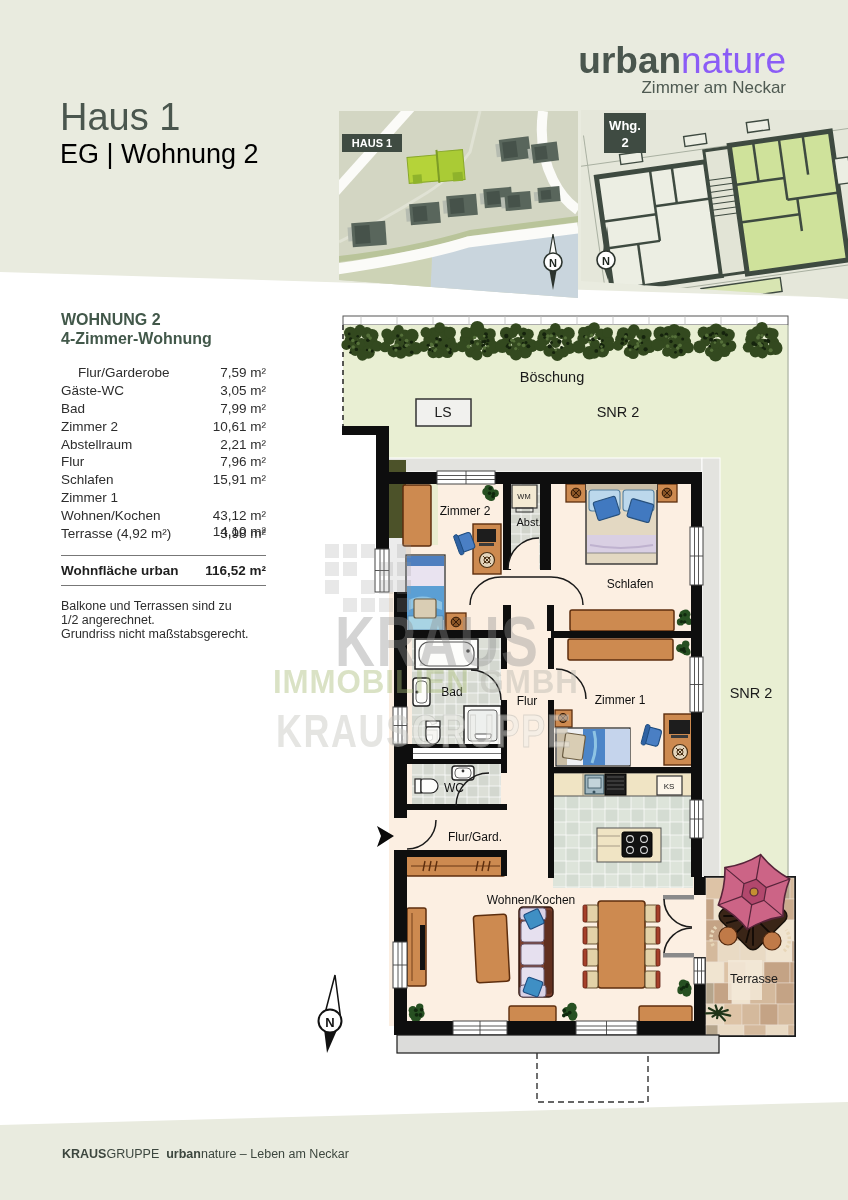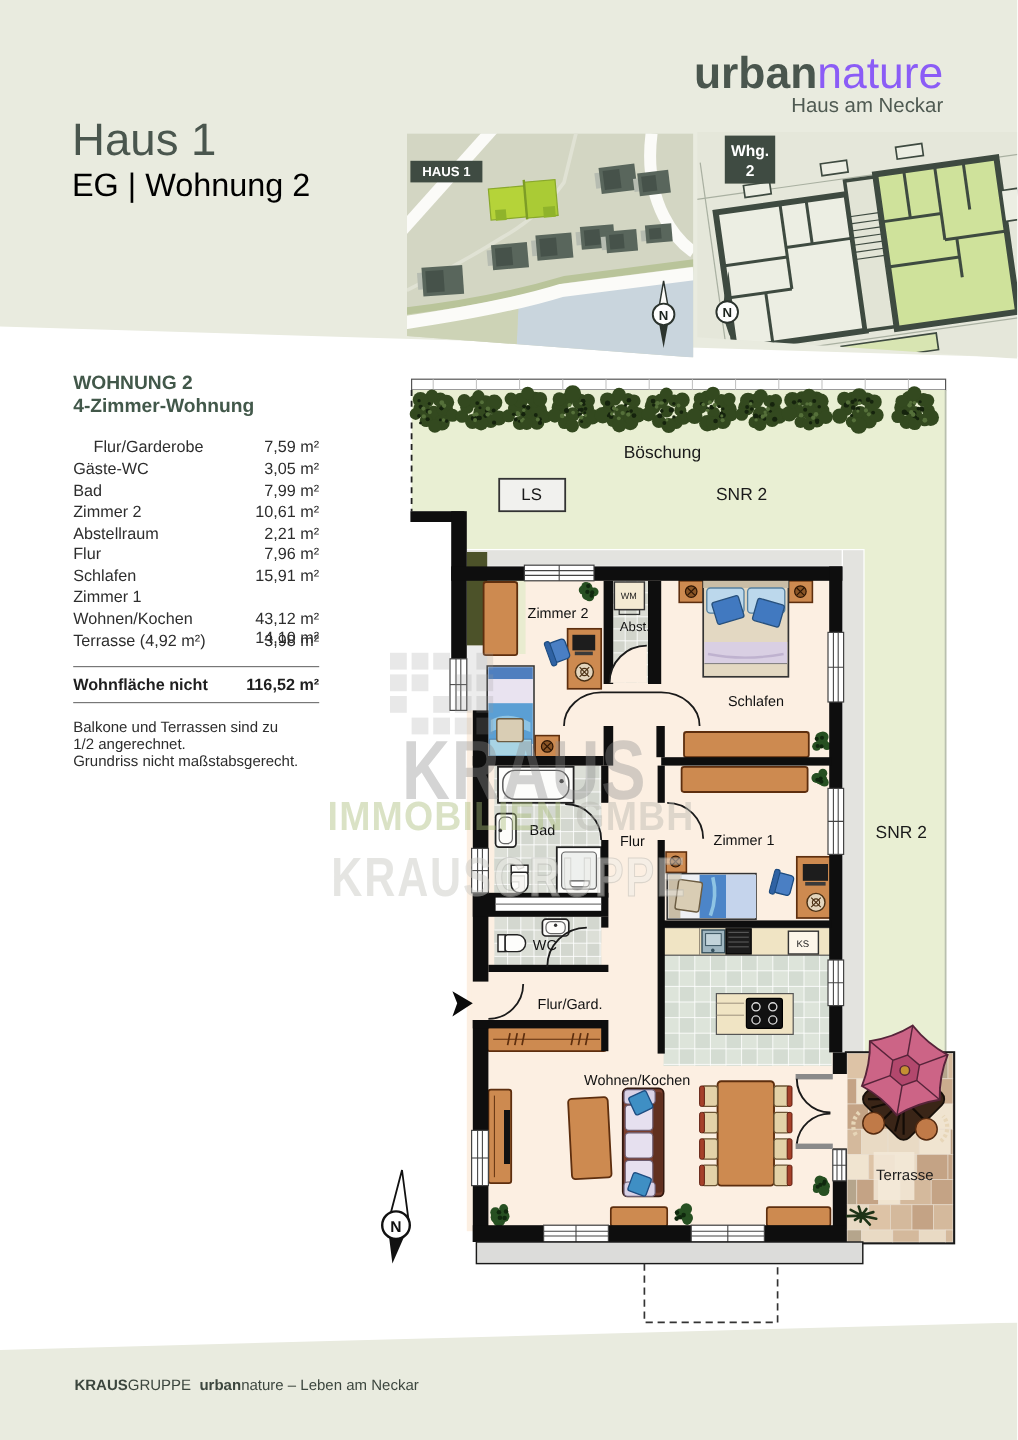--- a/index.html
+++ b/index.html
@@ -10,21 +10,21 @@
 
 <div class="abs" style="left:0;top:0;width:848px;height:298px;background:#e9ebdf;
 clip-path:polygon(0 0,848px 0,848px 298px,0 272px);"></div>
 
 <div class="abs" style="left:60px;top:96px;font-size:38px;color:#4a564e;">Haus 1</div>
 
 <div class="abs" style="left:60px;top:139px;font-size:27px;color:#000000;">EG&nbsp;|&nbsp;Wohnung&nbsp;2</div>
 
 <div class="abs" style="left:0;top:40px;width:786px;text-align:right;font-size:37px;color:#4a564e;"><b style="font-weight:700;">urban</b><span style="color:#8b5cf6;">nature</span></div>
 
-<div class="abs" style="left:0;top:78px;width:786px;text-align:right;font-size:17px;color:#4f5a52;">Haus am Neckar</div>
+<div class="abs" style="left:0;top:78px;width:786px;text-align:right;font-size:17px;color:#4f5a52;">Zimmer am Neckar</div>
 
 <svg class="abs" style="left:339px;top:111px;" width="239" height="189" viewBox="339 111 239 189">
 <defs>
       <clipPath id="sp">
         <polygon points="339,111 578,111 578,298 339,280"></polygon>
       </clipPath>
     </defs>
 <g clip-path="url(#sp)">
 <rect x="339" y="111" width="239" height="189" fill="#d3d6c3"></rect>
 
@@ -173,21 +173,21 @@
 <div style="height:17.9px;position:relative;"><span>Abstellraum</span><span style="position:absolute;right:0;">2,21&nbsp;m²</span></div>
 <div style="height:17.9px;position:relative;"><span>Flur</span><span style="position:absolute;right:0;">7,96&nbsp;m²</span></div>
 <div style="height:17.9px;position:relative;"><span>Schlafen</span><span style="position:absolute;right:0;">15,91&nbsp;m²</span></div>
 <div style="height:17.9px;position:relative;"><span>Zimmer 1</span><span style="position:absolute;right:0;margin-top:34px;">14,10&nbsp;m²</span></div>
 <div style="height:17.9px;position:relative;"><span>Wohnen/Kochen</span><span style="position:absolute;right:0;">43,12&nbsp;m²</span></div>
 <div style="height:17.9px;position:relative;"><span>Terrasse (4,92 m²)</span><span style="position:absolute;right:0;">3,98&nbsp;m²</span></div>
 </div>
 
 <div class="abs" style="left:61px;top:555px;width:205px;border-top:1px solid #777;"></div>
 
-<div class="abs" style="left:61px;top:563px;width:205px;font-size:13.5px;font-weight:bold;color:#1f1f1f;"><span>Wohnfläche nicht</span><span style="position:absolute;right:0;">116,52&nbsp;m²</span></div>
+<div class="abs" style="left:61px;top:563px;width:205px;font-size:13.5px;font-weight:bold;color:#1f1f1f;"><span>Wohnfläche urban</span><span style="position:absolute;right:0;">116,52&nbsp;m²</span></div>
 
 <div class="abs" style="left:61px;top:585px;width:205px;border-top:1px solid #777;"></div>
 
 <div class="abs" style="left:61px;top:599px;font-size:12.5px;color:#2d2d2d;line-height:14.2px;">Balkone und Terrassen sind zu<br>1/2 angerechnet.<br>Grundriss nicht maßstabsgerecht.</div>
 
 <svg class="abs" style="left:300px;top:295px;" width="548" height="815" viewBox="300 295 548 815" font-family="Liberation Sans,sans-serif">
 
 <rect x="343" y="316" width="445" height="9" fill="#ffffff" stroke="#555" stroke-width="1"></rect>
 <g stroke="#bbb" stroke-width="0.8">
 <line x1="361" y1="316" x2="361" y2="325"></line>

